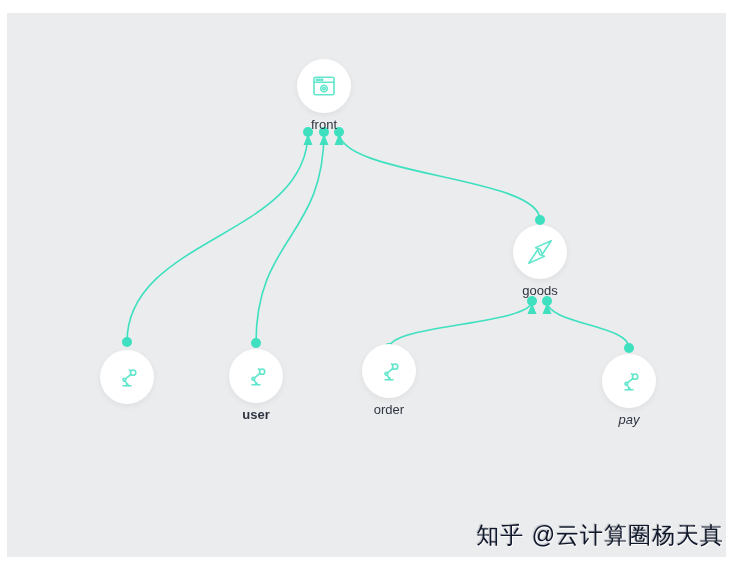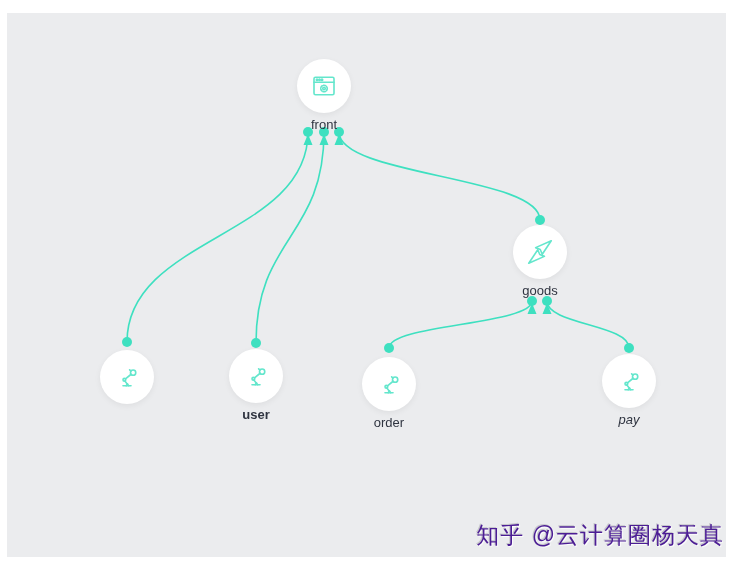--- a/index.html
+++ b/index.html
@@ -33,21 +33,21 @@
     fill:none;stroke:currentColor;stroke-width:1.3;
     stroke-linecap:round;stroke-linejoin:round;
   }
   .node-label{
     position:absolute;left:-33px;top:58px;width:120px;
     text-align:center;font-size:13px;color:var(--label-color,#2f3440);
   }
   .watermark{
     position:absolute;right:10px;top:520px;
     font-size:23px;letter-spacing:1px;
-    color:#4c1d95;
+    color:#0f172a;
     text-shadow:-1px -1px 0 #c6c6cb, 1px 1px 1px #ffffff;
     white-space:nowrap;
   }
   .hidden-defs{position:absolute;width:0;height:0;overflow:hidden;}
 </style>
 </head>
 <body>
 
 <svg class="hidden-defs" aria-hidden="true">
   <defs>
@@ -125,21 +125,21 @@
         </div>
       </div>
       <div class="node" style="left: 229px; top: 349px; font-weight: bold;">
         <div class="node-circle">
           <svg class="node-icon" viewBox="0 0 24 24">
             <use href="#robot-arm-icon"></use>
           </svg>
         </div>
         <div class="node-label">user</div>
       </div>
-      <div class="node" style="left: 362px; top: 357px;">
+      <div class="node" style="left: 362px; top: 344px;">
         <div class="node-circle">
           <svg class="node-icon" viewBox="0 0 24 24">
             <use href="#robot-arm-icon"></use>
           </svg>
         </div>
         <div class="node-label">order</div>
       </div>
       <div class="node" style="left: 602px; top: 354px; font-style: italic;">
         <div class="node-circle">
           <svg class="node-icon" viewBox="0 0 24 24">

